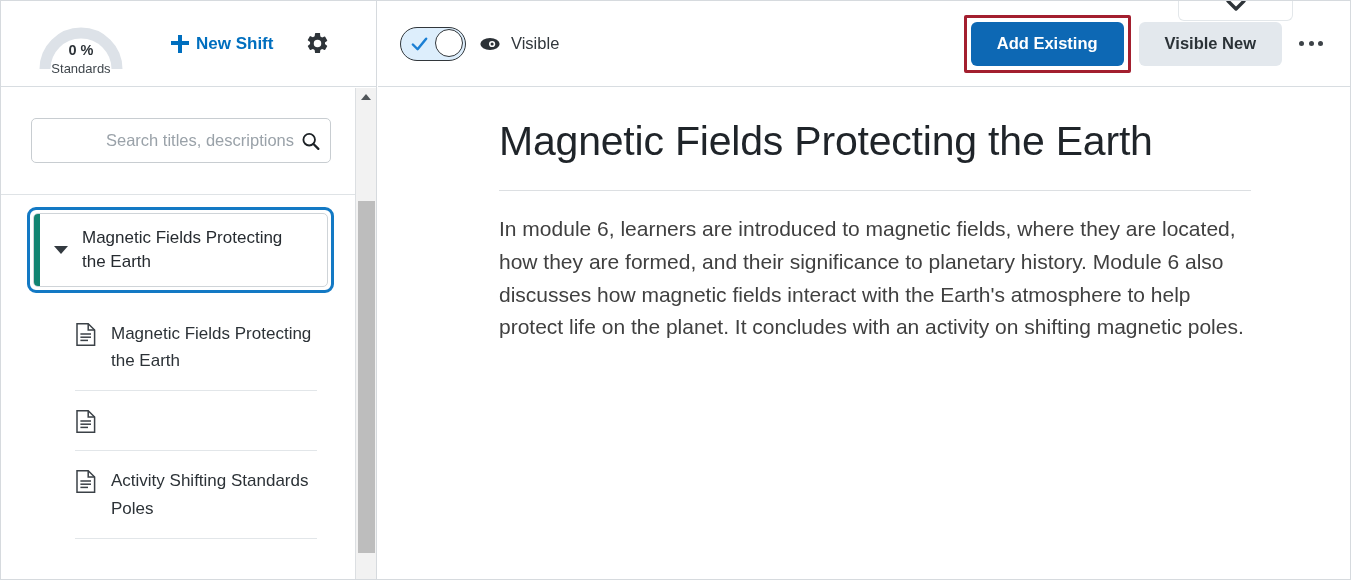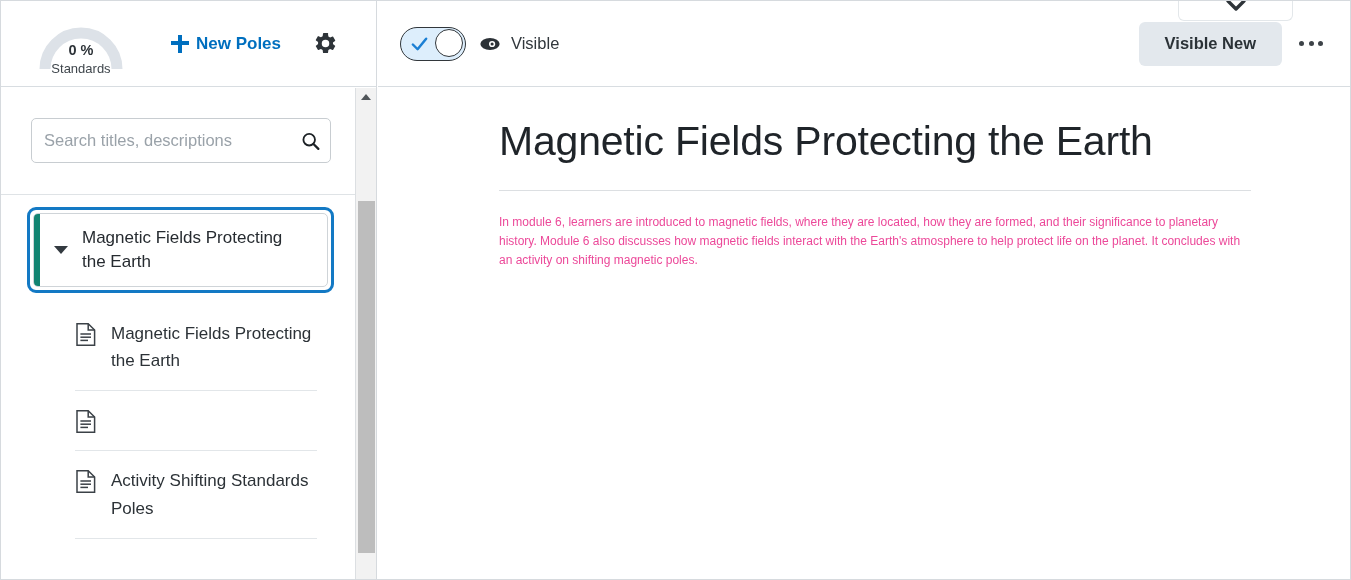--- a/index.html
+++ b/index.html
@@ -118,20 +118,21 @@
   #search-input {
     border: none;
     outline: none;
     background: transparent;
     font-size: 16.5px;
     color: #31373c;
     padding: 0 36px 0 12px;
     width: 100%;
     height: 100%;
     font-family: "Liberation Sans", sans-serif;
+    text-align: right;
   }
   #search-input::placeholder { color: #9aa2a9; }
   #search-icon-btn {
     position: absolute;
     right: 9px; top: 50%;
     transform: translateY(-50%);
     line-height: 0;
     cursor: pointer;
   }
 
@@ -367,23 +368,23 @@
     letter-spacing: -0.2px;
   }
   #content-divider {
     margin: 24px 0 0 0;
     border: none;
     border-top: 1px solid #dcdfe2;
     width: 752px;
   }
   #content-body {
     margin-top: 22px;
-    font-size: 12px;
+    font-size: 21px;
     line-height: 1.56;
-    color: #ec4899;
+    color: #404040;
     width: 748px;
   }
 </style>
 </head>
 <body>
 
 <div id="app">
 
   <div id="left-panel">
 
@@ -394,21 +395,21 @@
           <svg width="88" height="46" viewBox="0 0 88 46">
             <path d="M8 46 A36 36 0 0 1 80 46" fill="none" stroke="#dde2e8" stroke-width="11" stroke-linecap="round"></path>
           </svg>
         </div>
         <div class="gauge-pct">0 %</div>
         <div class="gauge-label">Standards</div>
       </div>
 
       <button id="new-unit-btn">
         <span class="plus-icon"></span>
-        <span>New Poles</span>
+        <span>New Shift</span>
       </button>
 
       <div id="settings-gear">
         <svg width="25" height="25" viewBox="0 0 24 24" fill="#2e3439">
           <path d="M19.14 12.94a7.6 7.6 0 0 0 .06-.94 7.6 7.6 0 0 0-.06-.94l2.03-1.58a.49.49 0 0 0 .12-.62l-1.92-3.32a.49.49 0 0 0-.59-.22l-2.39.96a7.3 7.3 0 0 0-1.62-.94l-.36-2.54A.48.48 0 0 0 13.93 2h-3.84a.48.48 0 0 0-.47.4L9.26 4.94c-.59.24-1.13.56-1.62.94l-2.39-.96a.48.48 0 0 0-.59.22L2.74 8.46a.48.48 0 0 0 .12.62l2.03 1.58a7.93 7.93 0 0 0 0 1.88l-2.03 1.58a.49.49 0 0 0-.12.62l1.92 3.32c.12.22.38.3.59.22l2.39-.96c.5.38 1.03.7 1.62.94l.36 2.54c.04.23.24.4.47.4h3.84c.24 0 .44-.17.47-.4l.36-2.54c.59-.24 1.13-.56 1.62-.94l2.39.96c.22.08.47 0 .59-.22l1.92-3.32a.49.49 0 0 0-.12-.62l-2.03-1.58zM12 15.6A3.6 3.6 0 1 1 12 8.4a3.6 3.6 0 0 1 0 7.2z"></path>
         </svg>
       </div>
     </div>
 
     <div id="search-area">
@@ -505,20 +506,23 @@
           <svg width="22" height="16" viewBox="0 0 24 16">
             <ellipse cx="12" cy="8" rx="10.5" ry="6.6" fill="#2b3136"></ellipse>
             <circle cx="14.3" cy="8" r="3.4" fill="#ffffff"></circle>
             <circle cx="14.3" cy="8" r="1.7" fill="#2b3136"></circle>
           </svg>
         </span>
         <span id="visible-label">Visible</span>
       </div>
 
       <div id="toolbar-actions">
+        <div id="add-existing-highlight">
+          <button id="add-existing-btn">Add Existing</button>
+        </div>
         <button id="create-new-btn">Visible New</button>
         <button id="more-options-btn">
           <span class="dot"></span>
           <span class="dot"></span>
           <span class="dot"></span>
         </button>
       </div>
 
     </div>
 

